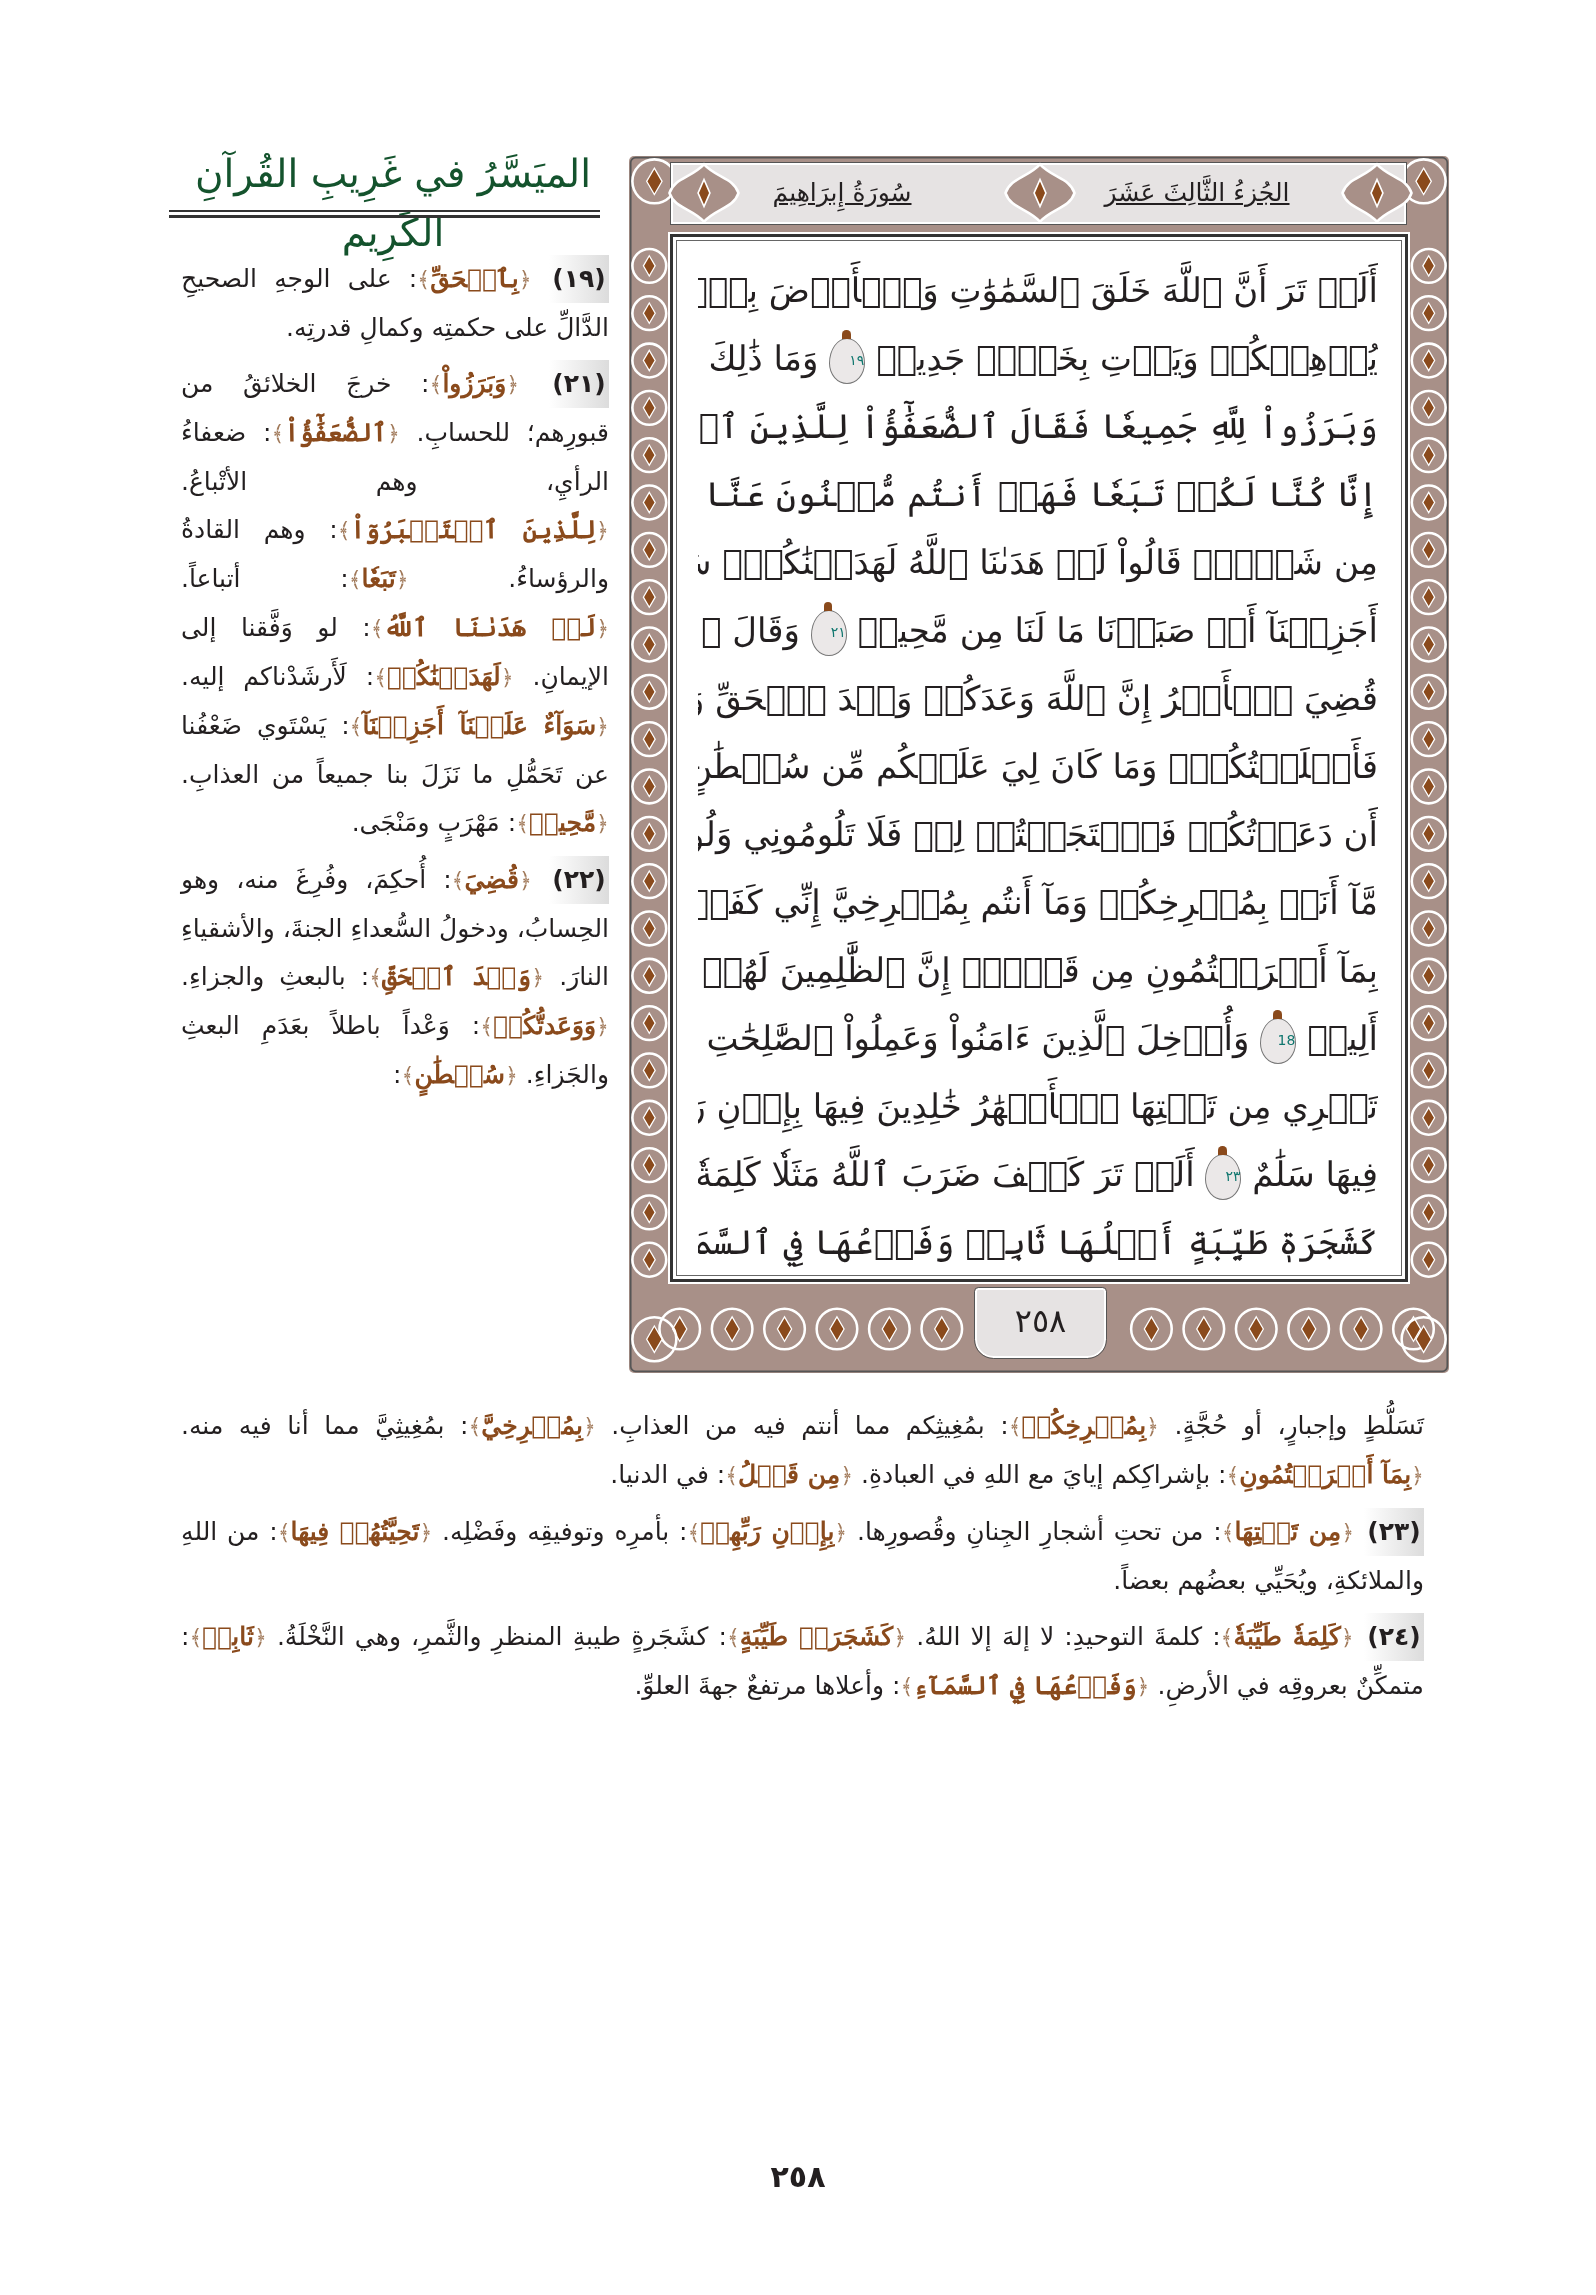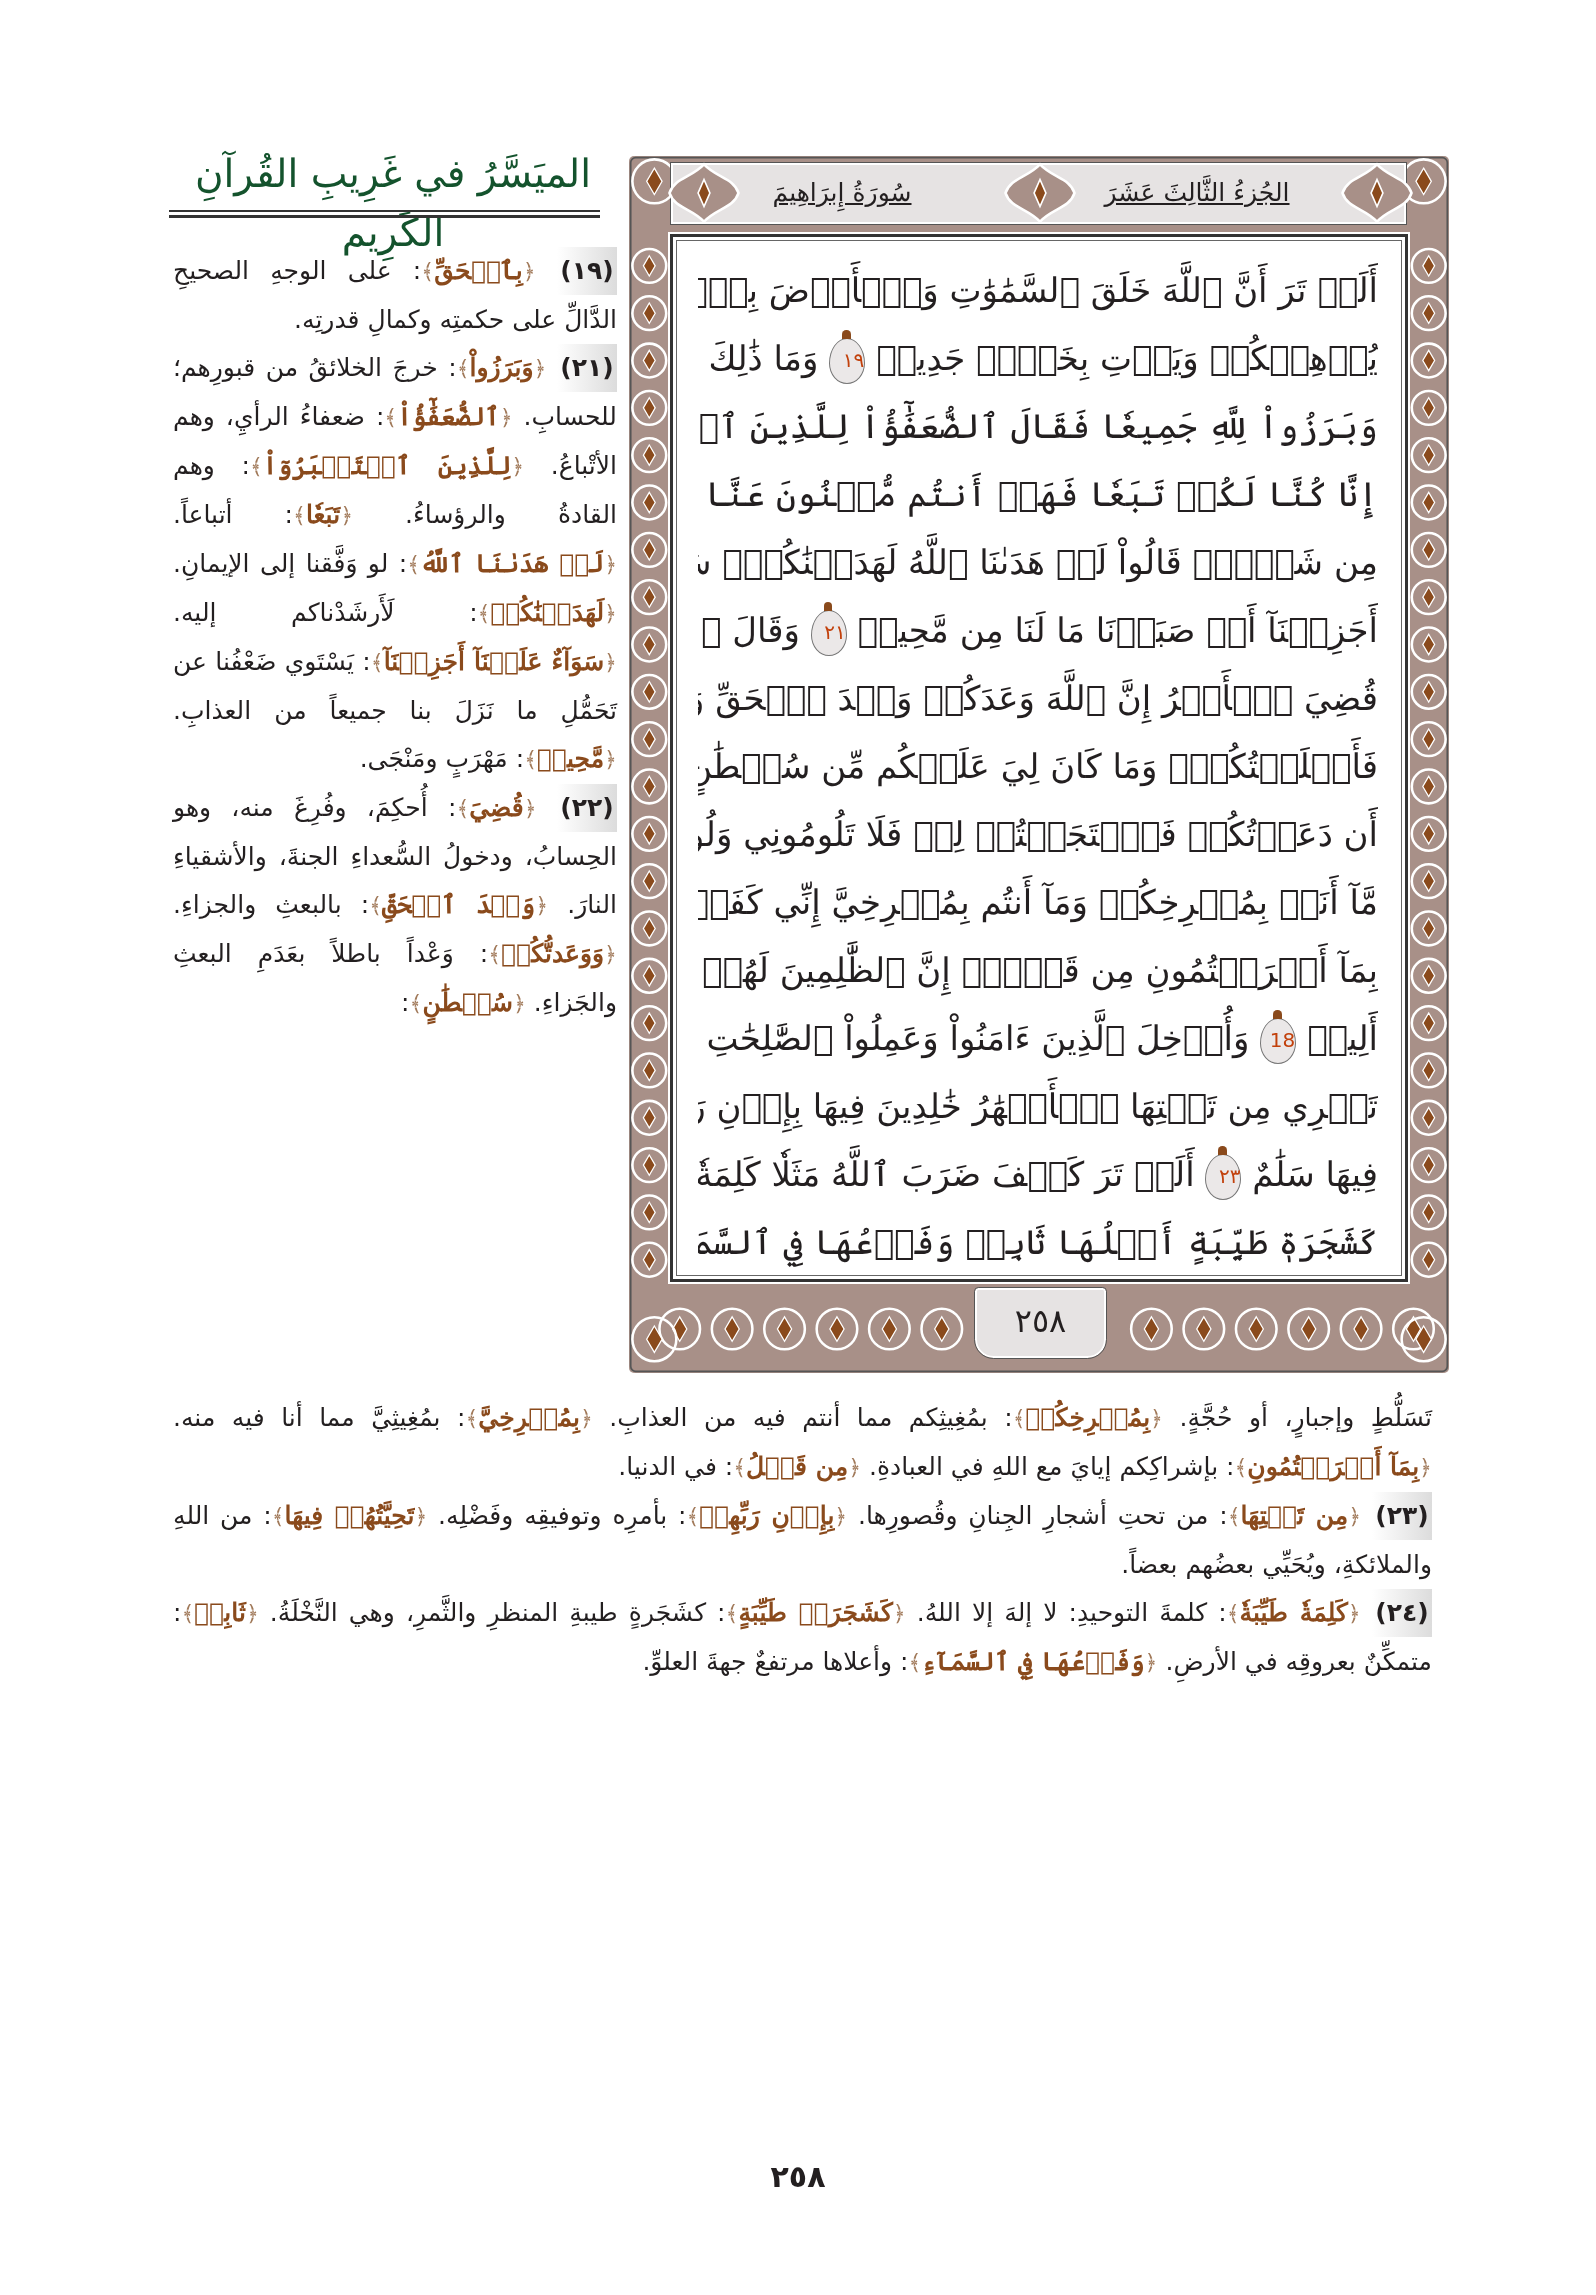--- a/index.html
+++ b/index.html
@@ -10,21 +10,21 @@
   
   #book-title { position:absolute; left:182px; top:144px; width:422px; height:59px;
     text-align:center; font-family:"DejaVu Serif", serif; font-size:39px; line-height:59px; color:#14532d; }
   #title-rule { position:absolute; left:169px; top:210px; width:431px; height:8.4px; }
   #title-rule .thin { position:absolute; left:0; top:0; width:100%; height:1.7px; background:#333; }
   #title-rule .thick { position:absolute; left:0; top:5px; width:100%; height:3.4px; background:#333; }
 
   
   #side-commentary { position:absolute; left:173px; top:247px; width:444px;
     font-size:25px; line-height:48px; text-align:justify; text-align-last:right; }
-  .para { margin:0; }
+  .para { margin:8px; }
   .vnum { display:inline-block; padding:0 3.4px; background:linear-gradient(to right,#ffffff,#dcdcdc);
     font-family:"DejaVu Sans", sans-serif; font-weight:bold; }
   .term { color:#8a4a1c; font-family:"DejaVu Serif", serif; font-weight:bold; white-space:nowrap; }
   .orn { color:#a07858; font-size:22px; font-weight:normal; }
 
   
   #frame { position:absolute; left:629px; top:156px; width:820px; height:1217px;
     background:#a89088; border-radius:5px; box-sizing:border-box; }
   #frame-pattern { position:absolute; left:0; top:0; width:100%; height:100%; }
   #header-band { position:absolute; left:42px; top:6.8px; width:735px; height:61px;
@@ -37,21 +37,21 @@
 
   #text-panel { position:absolute; left:41px; top:78px; width:738px; height:1048px;
     background:#fff; border:3.4px solid #333; outline:2.5px solid #fff; box-sizing:border-box; }
   #text-panel::after { content:""; position:absolute; left:3.4px; top:3.4px; right:3.4px; bottom:3.4px; border:0.8px solid #666; }
 
   #quran-lines { position:absolute; left:25px; top:18.6px; width:680px; }
   .qline { height:68px; line-height:68px; font-family:"DejaVu Serif", serif; font-size:34px;
     direction:rtl; text-align:justify; text-align-last:justify; white-space:nowrap; overflow:hidden; }
   .ayah-marker { display:inline-block; width:34px; height:44px; vertical-align:middle;
     border-radius:50% 50% 50% 50% / 55% 55% 45% 45%; background:#ebe8e8; border:1.7px solid #777;
-    font-family:"DejaVu Sans", sans-serif; font-size:20px; line-height:42px; text-align:center; color:#c2410c; position:relative; }
+    font-family:"DejaVu Sans", sans-serif; font-size:14px; line-height:42px; text-align:center; color:#0f766e; position:relative; }
   .ayah-marker::before { content:""; position:absolute; left:12px; top:-8.4px; width:8.4px; height:8.4px;
     background:#8a4a1c; border-radius:50% 50% 0 0; }
 
   #page-tab { position:absolute; left:346px; top:1132px; width:127px; height:66px;
     background:#e6e3e3; border:2.5px solid #fff; outline:1.7px solid #555; border-radius:3.4px 3.4px 18.6px 18.6px;
     text-align:center; line-height:63px; font-family:"DejaVu Sans", sans-serif; font-size:32px; color:#231f20; }
 
   
   #full-commentary { position:absolute; left:173px; top:1394px; width:1259px;
     font-size:25px; line-height:48px; text-align:justify; text-align-last:right; }

